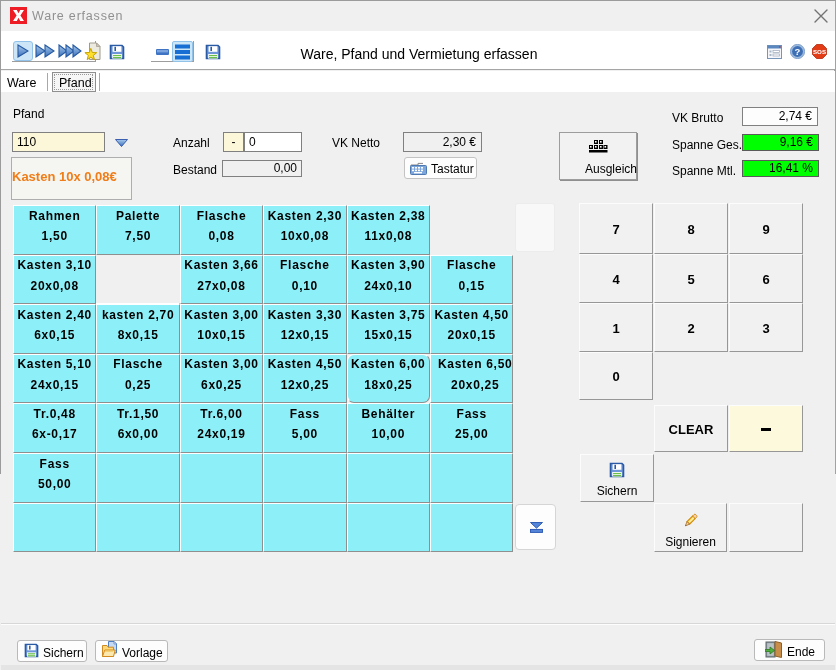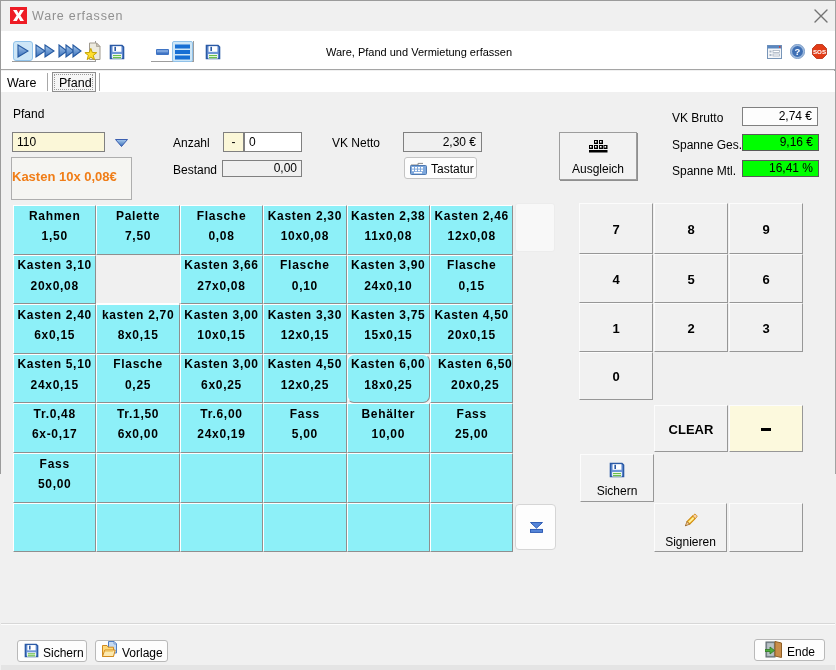--- a/index.html
+++ b/index.html
@@ -99,21 +99,21 @@
 
 <svg class="abs" style="left:204px;top:43px" width="16" height="16" viewBox="0 0 16 16">
       <path d="M1.5 1.5 L13 1.5 L14.5 3 L14.5 14.5 L1.5 14.5 Z" fill="#6e96d8" stroke="#2b5aa5" stroke-width="1.6"></path>
       <rect x="3.6" y="2.2" width="8.8" height="5.6" fill="#fff"></rect>
       <rect x="5.4" y="2.8" width="1.6" height="4.2" fill="#2b5aa5"></rect>
       <rect x="3.2" y="10" width="9.6" height="4.6" fill="#fff"></rect>
       <rect x="4" y="10.9" width="8" height="1.3" fill="#6abf4b"></rect>
       <rect x="4" y="13" width="8" height="1.3" fill="#6abf4b"></rect>
     </svg>
 
-<div class="abs" style="left:0;top:45px;width:836px;text-align:center;font-size:11px;color:#000;">Ware, Pfand und Vermietung erfassen</div>
+<div class="abs" style="left:0;top:45px;width:836px;text-align:center;font-size:14px;color:#000;">Ware, Pfand und Vermietung erfassen</div>
 
 <svg class="abs" style="left:766px;top:44px" width="15" height="14" viewBox="0 0 15 14">
       <rect x="0.5" y="0.5" width="14" height="13" fill="#f4f6f9" stroke="#7795b8" stroke-width="1"></rect>
       <rect x="0.5" y="0.5" width="14" height="3" fill="#5a87c0"></rect>
       <rect x="12" y="1.2" width="1.5" height="1.5" fill="#d03a2b"></rect>
       <rect x="2.5" y="5.5" width="2" height="2" fill="#aab6c6"></rect>
       <rect x="6" y="5.5" width="6.5" height="2" fill="#fff" stroke="#9aa7b8" stroke-width="0.7"></rect>
       <rect x="2.5" y="9" width="2" height="2" fill="#aab6c6"></rect>
       <rect x="6" y="9" width="6.5" height="2" fill="#fff" stroke="#9aa7b8" stroke-width="0.7"></rect>
     </svg>
@@ -184,21 +184,21 @@
       </g>
       <g fill="#fff">
         <rect x="6" y="1" width="1.6" height="1.6"></rect>
         <rect x="11" y="1" width="1.6" height="1.6"></rect>
         <rect x="1" y="6" width="1.6" height="1.6"></rect>
         <rect x="6" y="6" width="1.6" height="1.6"></rect>
         <rect x="11" y="6" width="1.6" height="1.6"></rect>
         <rect x="15.5" y="6" width="1.6" height="1.6"></rect>
       </g>
     </svg>
-<div class="abs lbl" style="left:558px;top:161px;width:78px;text-align:center;">Ausgleich</div>
+<div class="abs lbl" style="left:558px;top:161px;width:78px;text-align:right;">Ausgleich</div>
 
 <div class="abs lbl" style="left:671px;top:110px;">VK Brutto</div>
 <div class="abs field rightal" style="left:741px;top:106px;width:76px;height:19px;line-height:17px;padding-right:5px;background:#fdfdfd;">2,74 €</div>
 <div class="abs lbl" style="left:671px;top:137px;">Spanne Ges.</div>
 <div class="abs field rightal grEen" style="left:741px;top:133px;width:77px;height:17px;line-height:15px;padding-right:5px;border-color:#5a5a5a;">9,16 €</div>
 <div class="abs lbl" style="left:671px;top:163px;">Spanne Mtl.</div>
 <div class="abs field rightal grEen" style="left:741px;top:159px;width:77px;height:17px;line-height:15px;padding-right:5px;border-color:#5a5a5a;">16,41 %</div>
 
 <div class="cell" style="left:12.0px;top:204.0px;">
       <div class="l1">Rahmen</div>
@@ -212,24 +212,20 @@
       <div class="l1">Flasche</div>
       <div class="l2">0,08</div>
     </div>
 <div class="cell" style="left:262.2px;top:204.0px;">
       <div class="l1">Kasten 2,30</div>
       <div class="l2">10x0,08</div>
     </div>
 <div class="cell" style="left:345.6px;top:204.0px;">
       <div class="l1">Kasten 2,38</div>
       <div class="l2">11x0,08</div>
-    </div>
-<div class="cell" style="left:429.0px;top:204.0px;">
-      <div class="l1">Kasten 2,46</div>
-      <div class="l2">12x0,08</div>
     </div>
 <div class="cell" style="left:12.0px;top:253.6px;">
       <div class="l1">Kasten 3,10</div>
       <div class="l2">20x0,08</div>
     </div>
 <div class="cell" style="left:95.4px;top:253.6px;margin-top:48px;">
       <div class="l1">Kasten 3,42</div>
       <div class="l2">24x0,08</div>
     </div>
 <div class="cell" style="left:178.8px;top:253.6px;">

